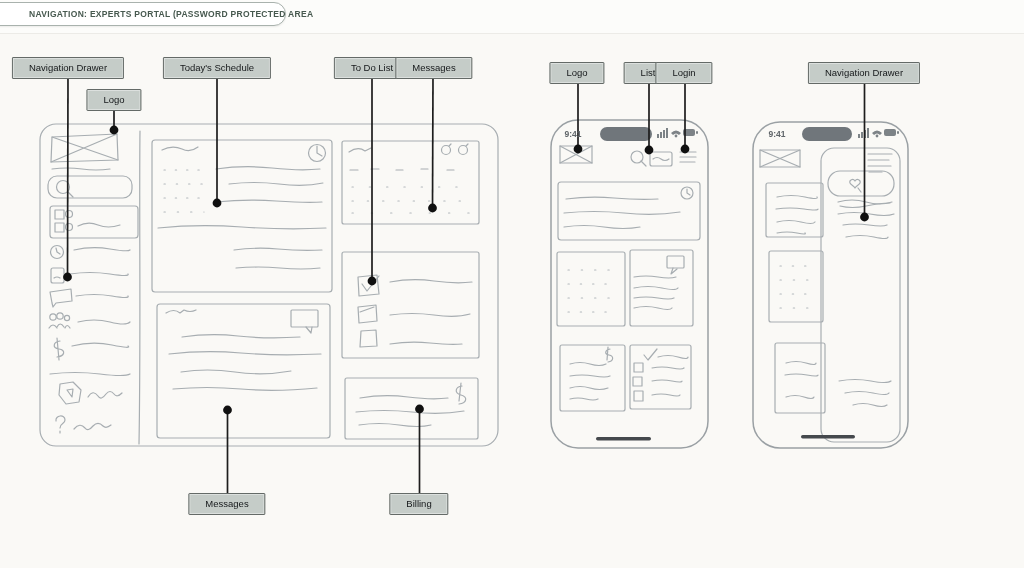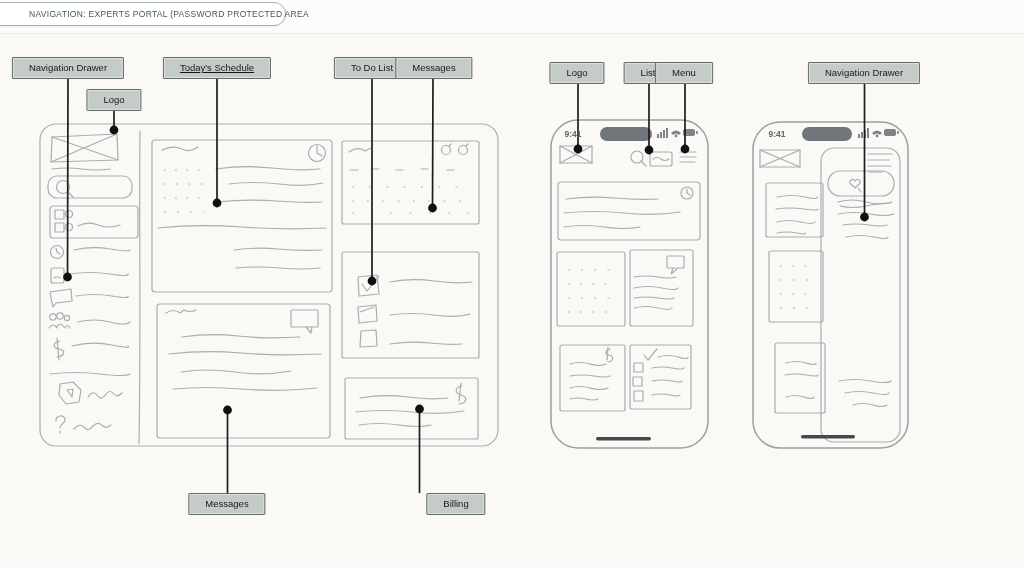--- a/index.html
+++ b/index.html
@@ -11,21 +11,21 @@
   .stage{position:absolute;inset:0;width:1024px;height:568px;}
   .paper{position:absolute;left:0;top:33px;width:1024px;height:535px;background:#faf9f6;}
   .paper-edge{position:absolute;left:0;top:33px;width:1024px;border-top:1px solid #ecebe7;}
   .header-pill{
     position:absolute;left:-24px;top:2px;height:24px;width:310px;
     background:#ffffff;border:1px solid #a9b2ad;border-radius:0 14px 14px 0;
     box-shadow:0 1px 2px rgba(0,0,0,0.07);
     display:flex;align-items:center;padding-left:52px;box-sizing:border-box;
   }
   .header-pill span{
-    font-size:8.5px;font-weight:normal;letter-spacing:0.3px;color:#47594f;white-space:nowrap;
+    font-size:8.5px;font-weight:bold;letter-spacing:0.3px;color:#47594f;white-space:nowrap;
   }
   .callout{
     position:absolute;transform:translateX(-50%);
     background:#c5ccc8;border:1px solid #646a67;
     color:#15181a;font-size:9.5px;line-height:1;
     padding:5px 16px;white-space:nowrap;border-radius:1px;
     box-shadow:0 0 0 1px rgba(255,255,255,0.4) inset;
   }
   svg{position:absolute;left:0;top:0;}
   svg text.status{font-family:"Liberation Sans",sans-serif;font-size:8.5px;font-weight:bold;fill:#5f6569;}
@@ -353,22 +353,22 @@
     <text class="status" x="573" y="137" text-anchor="middle">9:41</text>
     <text class="status" x="777" y="137" text-anchor="middle">9:41</text>
   </svg>
 
   <div class="header-pill">
     <span>NAVIGATION: EXPERTS PORTAL (PASSWORD PROTECTED AREA</span>
   </div>
 
   <div class="callout" style="left:68px;top:57px;">Navigation Drawer</div>
   <div class="callout" style="left:114px;top:89px;">Logo</div>
-  <div class="callout" style="left:217px;top:57px;text-decoration:underline;">Today's Schedule</div>
+  <div class="callout" style="left:217px;top:57px;">Today's Schedule</div>
   <div class="callout" style="left:372px;top:57px;">To Do List</div>
   <div class="callout" style="left:434px;top:57px;">Messages</div>
   <div class="callout" style="left:577px;top:62px;">Logo</div>
   <div class="callout" style="left:648px;top:62px;">List</div>
-  <div class="callout" style="left:684px;top:62px;">Menu</div>
+  <div class="callout" style="left:684px;top:62px;">Login</div>
   <div class="callout" style="left:864px;top:62px;">Navigation Drawer</div>
   <div class="callout" style="left:227px;top:493px;">Messages</div>
-  <div class="callout" style="left:419px;top:493px;margin-left:37px;">Billing</div>
+  <div class="callout" style="left:419px;top:493px;">Billing</div>
 </div>
 
 </body></html>

